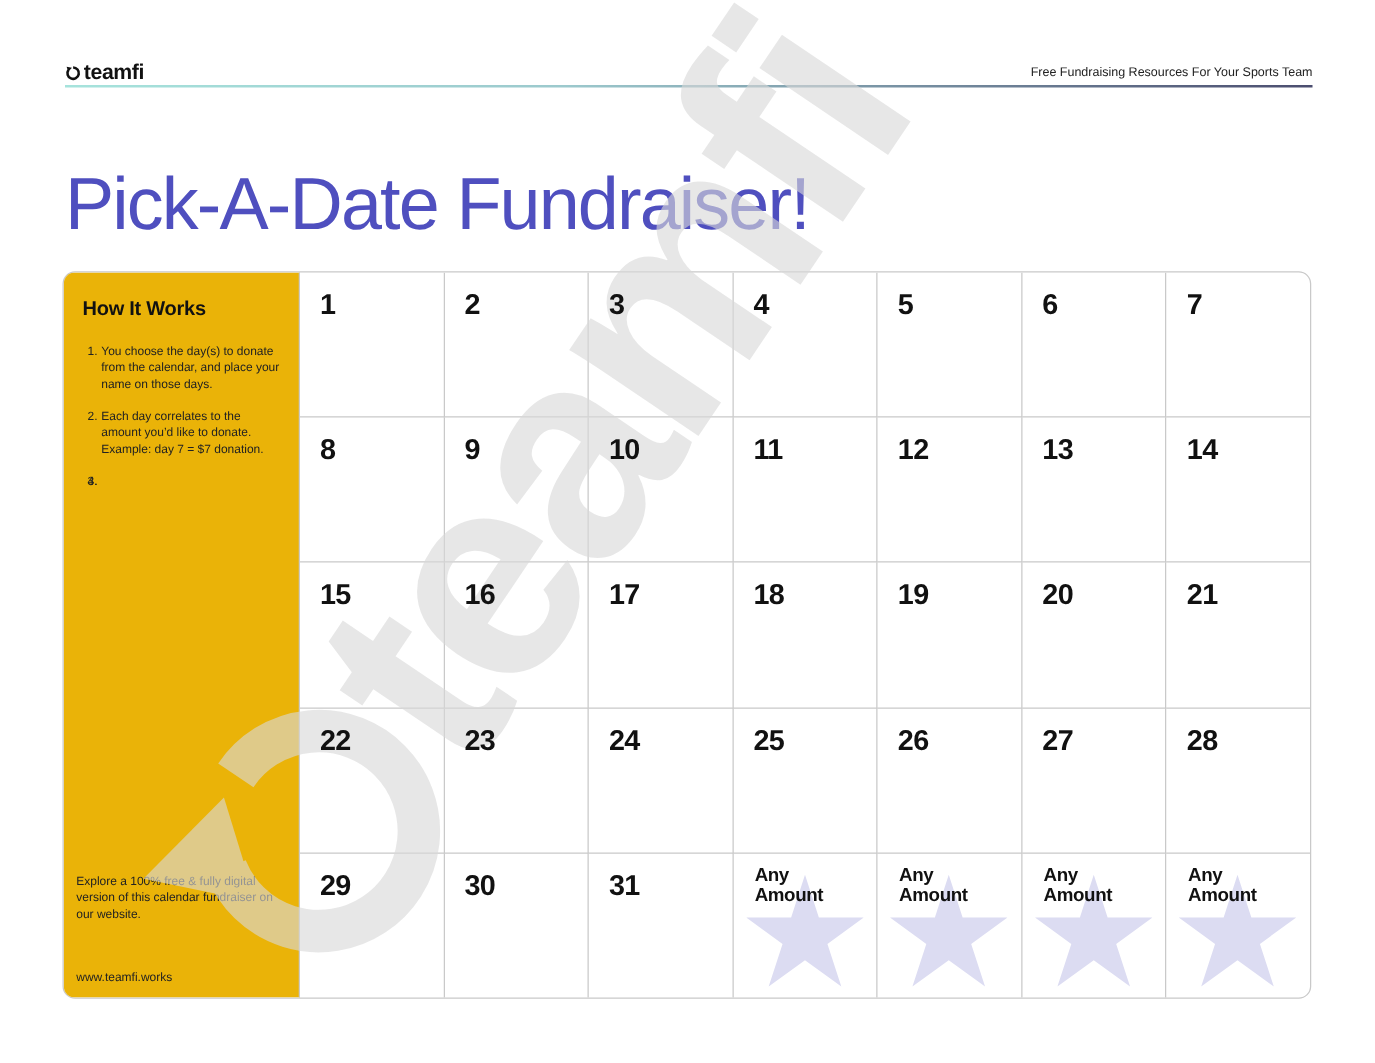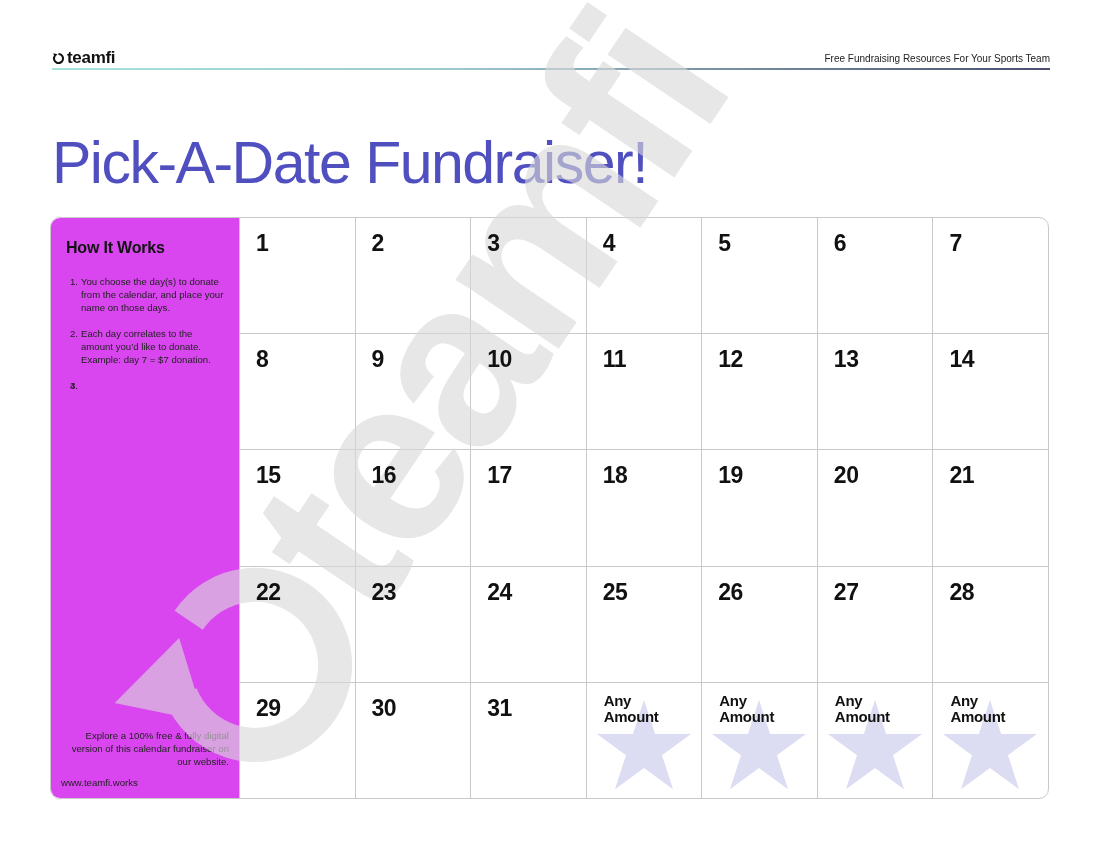--- a/index.html
+++ b/index.html
@@ -15,27 +15,27 @@
   .header-line { position: absolute; left: 52px; top: 68px; width: 998px; height: 1.5px;
     background: linear-gradient(to right, #a6e3dc 0%, #9cc9cd 40%, #4b4d6f 100%); }
 
   .title { position: absolute; left: 52px; top: 134px; margin: 0;
     font-family: "Liberation Sans", sans-serif; font-weight: 400; font-size: 59px; letter-spacing: -1.5px;
     color: #4f4fbf; line-height: 1; }
 
   .calendar { position: absolute; left: 50px; top: 217px; width: 999px; height: 582px;
     border: 1px solid #c9c9c9; border-radius: 10px; overflow: hidden; box-sizing: border-box; background: #fff; }
 
-  .sidebar { position: absolute; left: 0; top: 0; width: 189px; height: 100%; background: #d946ef;
+  .sidebar { position: absolute; left: 0; top: 0; width: 189px; height: 100%; background: #eab308;
     border-right: 1px solid #c9c9c9; box-sizing: border-box; }
   .sidebar h2 { margin: 0; position: absolute; left: 15px; top: 21px; font-size: 16px; font-weight: 700; color: #111; letter-spacing: -0.2px; }
   .steps { position: absolute; left: 15px; top: 57px; width: 160px; margin: 0; padding: 0; list-style: none; }
   .steps li { position: relative; padding-left: 15px; font-size: 9.6px; line-height: 13px; color: #222; margin-bottom: 13px; }
   .steps li .num { position: absolute; left: 4px; top: 0; }
-  .explore { position: absolute; left: 10px; top: 511px; width: 168px; text-align: right; font-size: 9.6px; line-height: 13px; color: #222; }
+  .explore { position: absolute; left: 10px; top: 481px; width: 168px; text-align: left; font-size: 9.6px; line-height: 13px; color: #222; }
   .website { position: absolute; left: 10px; top: 559px; width: 168px; font-size: 9.6px; color: #222; }
 
   .grid { position: absolute; left: 189px; top: 0; width: 809px; height: 581px;
     display: grid; grid-template-columns: repeat(7, 1fr); grid-template-rows: repeat(5, 1fr); }
   .cell { position: relative; border-right: 1px solid #c9c9c9; border-bottom: 1px solid #c9c9c9; box-sizing: border-box; }
   .cell:nth-child(7n) { border-right: none; }
   .cell:nth-last-child(-n+7) { border-bottom: none; }
   .day { position: absolute; left: 16px; top: 12px; font-size: 23px; font-weight: 700; color: #111; z-index: 3; letter-spacing: -0.5px; }
   .any { position: absolute; left: 17px; top: 10px; font-size: 15px; font-weight: 700; line-height: 16px; color: #111; z-index: 3; letter-spacing: -0.3px; }
   .star { position: absolute; left: 10px; top: 16px; z-index: 1; }

